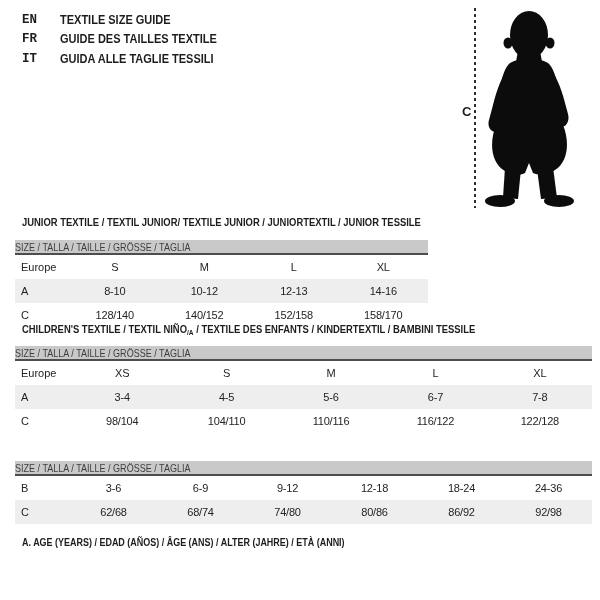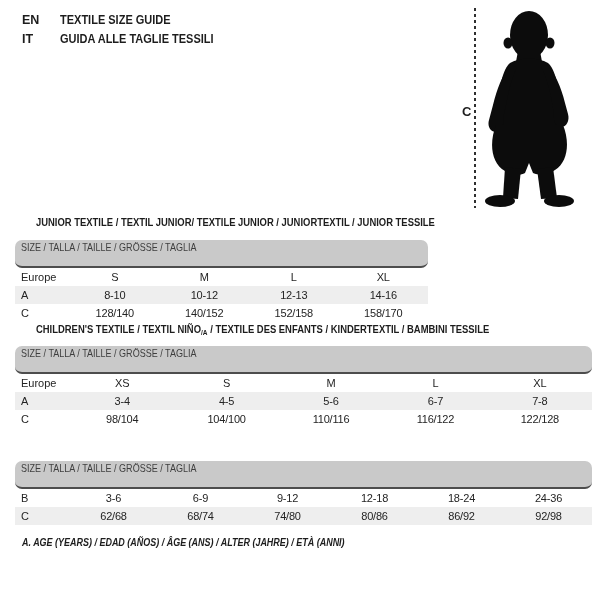--- a/index.html
+++ b/index.html
@@ -8,56 +8,60 @@
   }
   *{margin:0;padding:0;box-sizing:border-box;}
   html,body{background:#fff;}
   .page{
     position:relative;width:600px;height:600px;background:#fff;overflow:hidden;
     font-family:"Liberation Sans","DejaVu Sans",sans-serif;color:var(--text);
   }
   
   .legend{position:absolute;left:22px;top:10px;}
   .legend-row{display:flex;height:19.5px;align-items:center;font-weight:bold;font-size:12.5px;}
-  .legend-code{width:38px;flex:0 0 38px;}
+  .legend-code{width:38px;flex:0 0 38px;font-family:Liberation Mono, monospace;}
   .cond{display:inline-block;transform:scaleX(0.88);transform-origin:left center;white-space:nowrap;}
   .cond82{display:inline-block;transform:scaleX(0.82);transform-origin:left center;white-space:nowrap;}
   .cond78{display:inline-block;transform:scaleX(0.78);transform-origin:left center;white-space:nowrap;}
   
   .dash-line{
     position:absolute;left:474px;top:8px;width:2px;height:200px;
     background:repeating-linear-gradient(to bottom,#2f2f2f 0 3px,transparent 3px 6px);
   }
   .c-label{position:absolute;left:462px;top:104px;font-weight:bold;font-size:13px;}
   .baby-svg{position:absolute;left:480px;top:5px;}
   
-  .heading{position:absolute;left:36px;font-weight:bold;font-size:11.5px;line-height:15px;}
+  .heading{position:absolute;left:22px;font-weight:bold;font-size:11.5px;line-height:15px;}
   .heading sub{font-size:8px;vertical-align:-2px;}
   .table{position:absolute;left:15px;}
   .size-bar{
-    height:28px;line-height:15px;background:var(--bar_bg);color:var(--bar_text);
-    font-size:11px;padding-left:6px;border-bottom:2px solid var(--rule);border-radius:7px;
+    height:15px;line-height:15px;background:var(--bar_bg);color:var(--bar_text);
+    font-size:11px;padding-left:0;border-bottom:2px solid var(--rule);
   }
-  .trow{display:flex;height:18px;align-items:center;font-size:11px;color:#242424;}
+  .trow{display:flex;height:24px;align-items:center;font-size:11px;color:#242424;}
   .trows .trow:nth-child(even){background:var(--shade);}
   .tlabel{flex:0 0 55px;padding-left:6px;}
   .tcell{flex:1;text-align:center;letter-spacing:-0.2px;}
   
-  .notes{position:absolute;left:22px;top:534px;font-style:italic;}
+  .notes{position:absolute;left:22px;top:534px;}
   .note{height:16px;font-weight:bold;font-size:11.5px;line-height:16px;}
 </style>
 </head>
 <body>
 
 <div class="page">
 
   <div class="legend">
     <div class="legend-row">
       <span class="legend-code">EN</span>
       <span class="cond">TEXTILE SIZE GUIDE</span>
+    </div>
+    <div class="legend-row">
+      <span class="legend-code">FR</span>
+      <span class="cond">GUIDE DES TAILLES TEXTILE</span>
     </div>
     <div class="legend-row">
       <span class="legend-code">IT</span>
       <span class="cond">GUIDA ALLE TAGLIE TESSILI</span>
     </div>
   </div>
 
   <div class="dash-line"></div>
   <div class="c-label">C</div>
   <svg class="baby-svg" width="115" height="210" viewBox="0 0 115 210" fill="#0c0c0c" xmlns="http://www.w3.org/2000/svg">
@@ -127,21 +131,21 @@
           <div class="tlabel">A</div>
           <div class="tcell">3-4</div>
           <div class="tcell">4-5</div>
           <div class="tcell">5-6</div>
           <div class="tcell">6-7</div>
           <div class="tcell">7-8</div>
         </div>
         <div class="trow">
           <div class="tlabel">C</div>
           <div class="tcell">98/104</div>
-          <div class="tcell">104/100</div>
+          <div class="tcell">104/110</div>
           <div class="tcell">110/116</div>
           <div class="tcell">116/122</div>
           <div class="tcell">122/128</div>
         </div>
       </div>
   </div>
 
   <div class="table" style="top:461px;width:577px">
     <div class="size-bar">
       <span class="cond82">SIZE / TALLA / TAILLE / GRÖSSE / TAGLIA</span>

